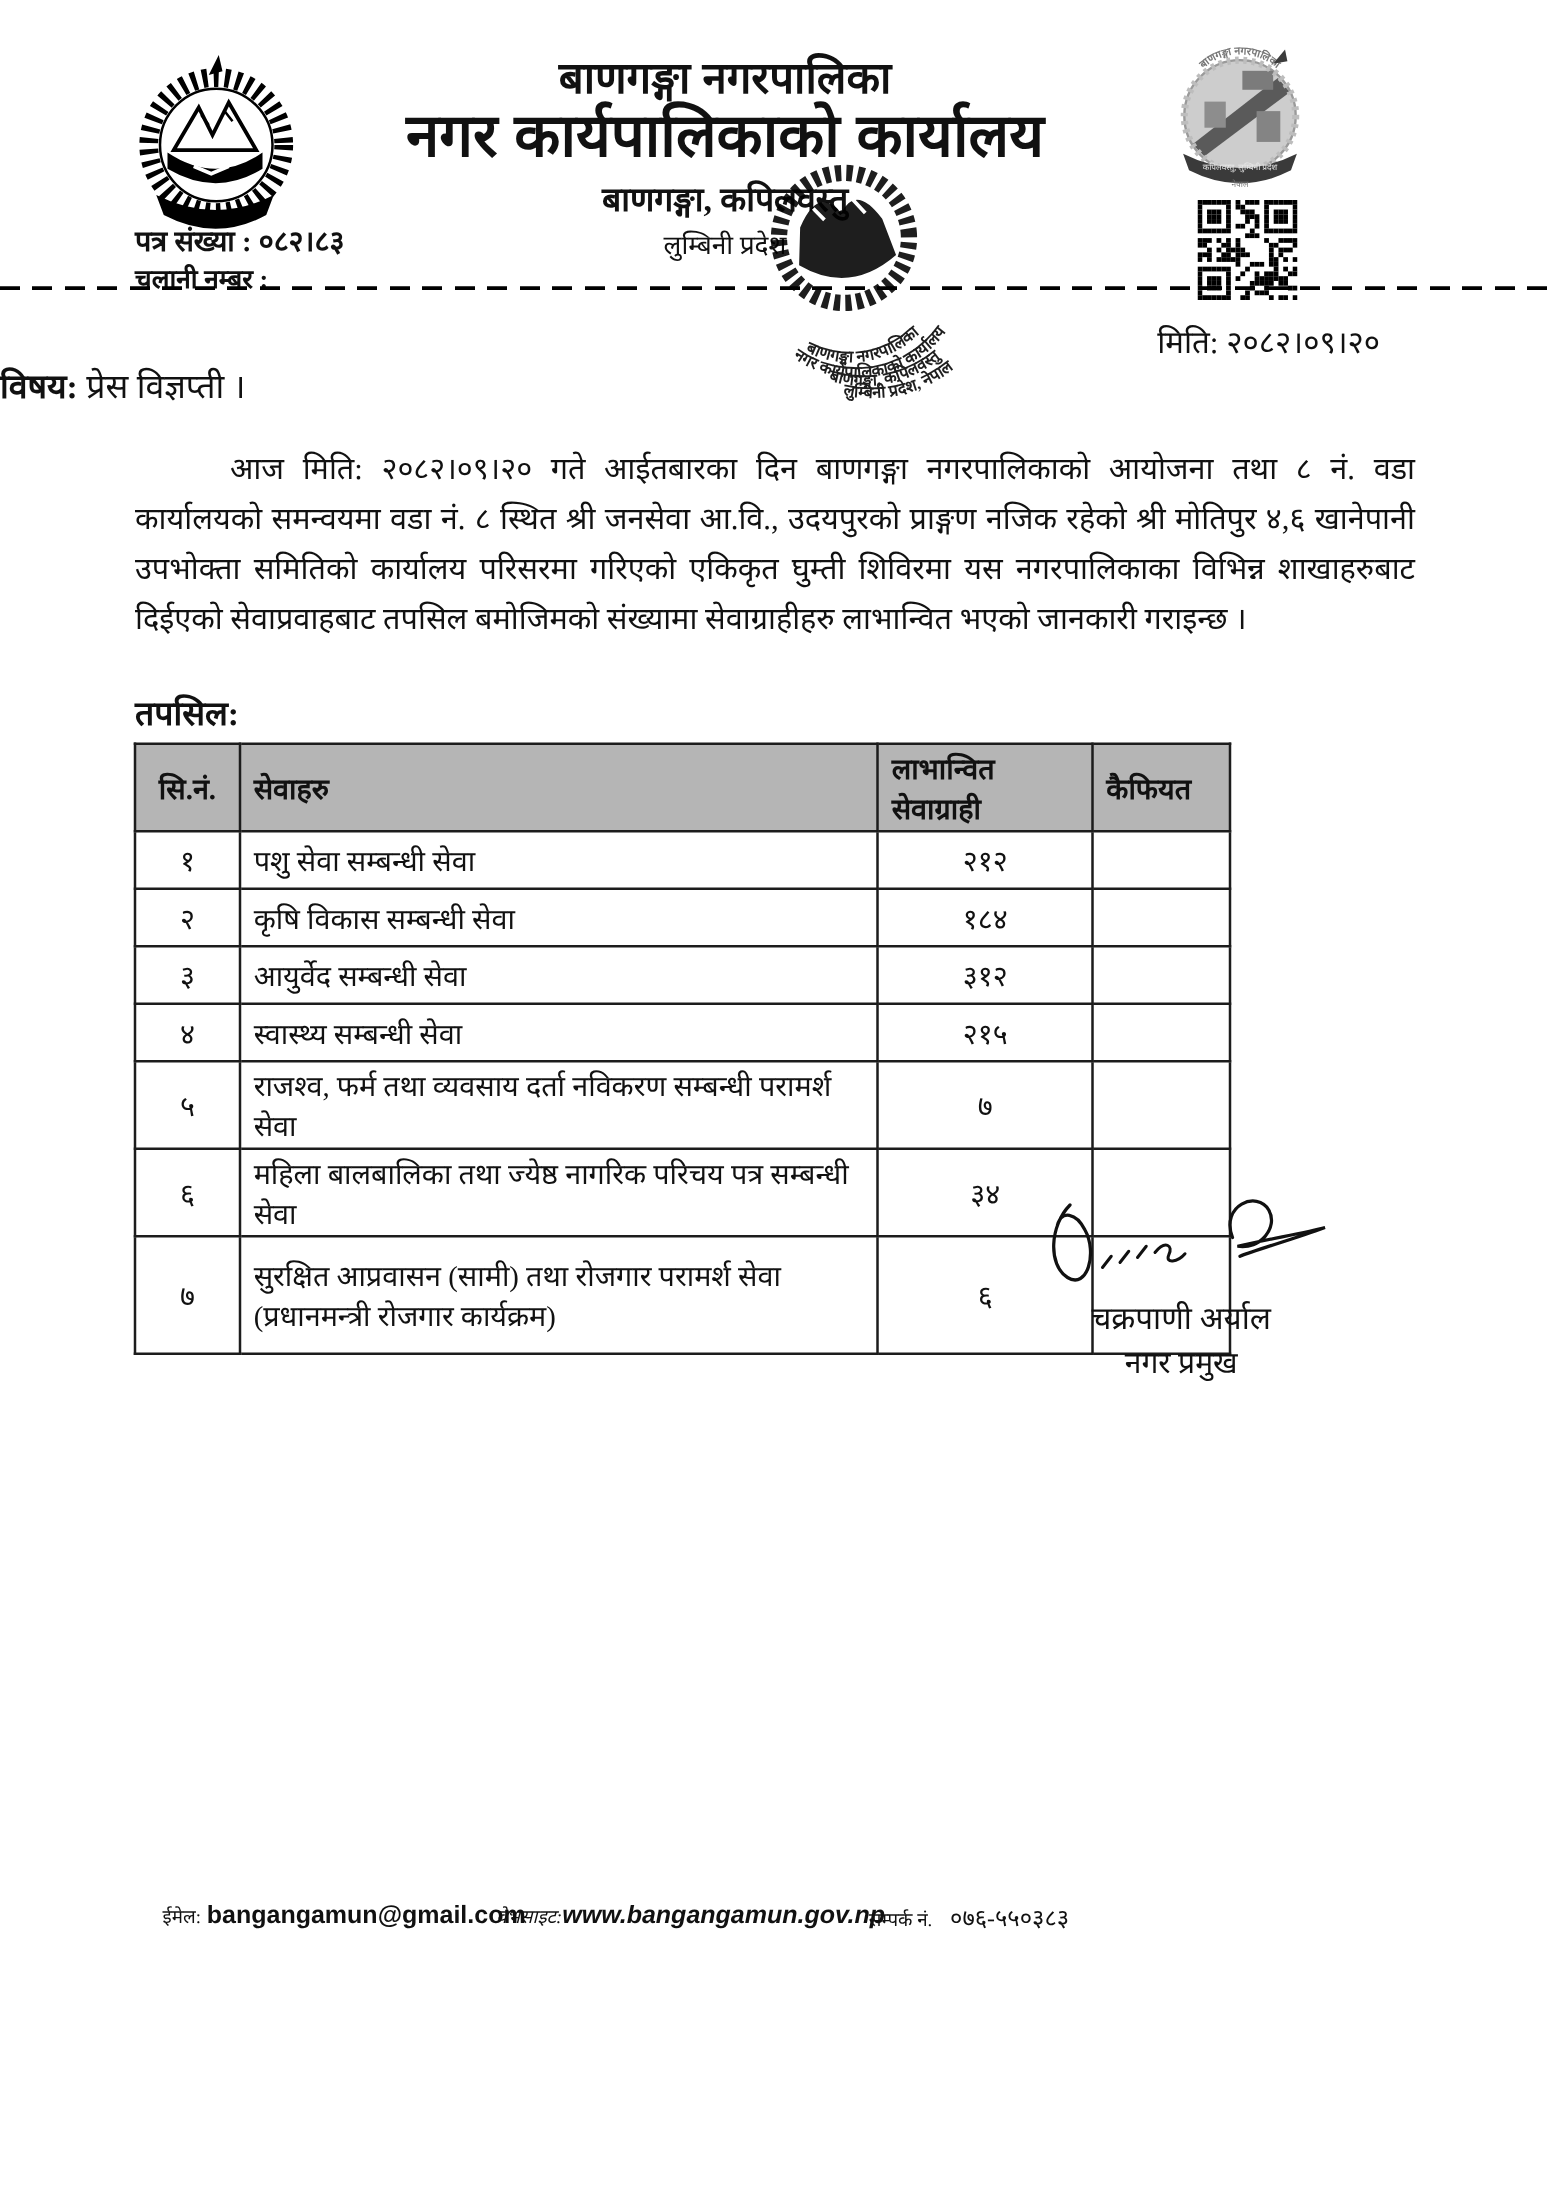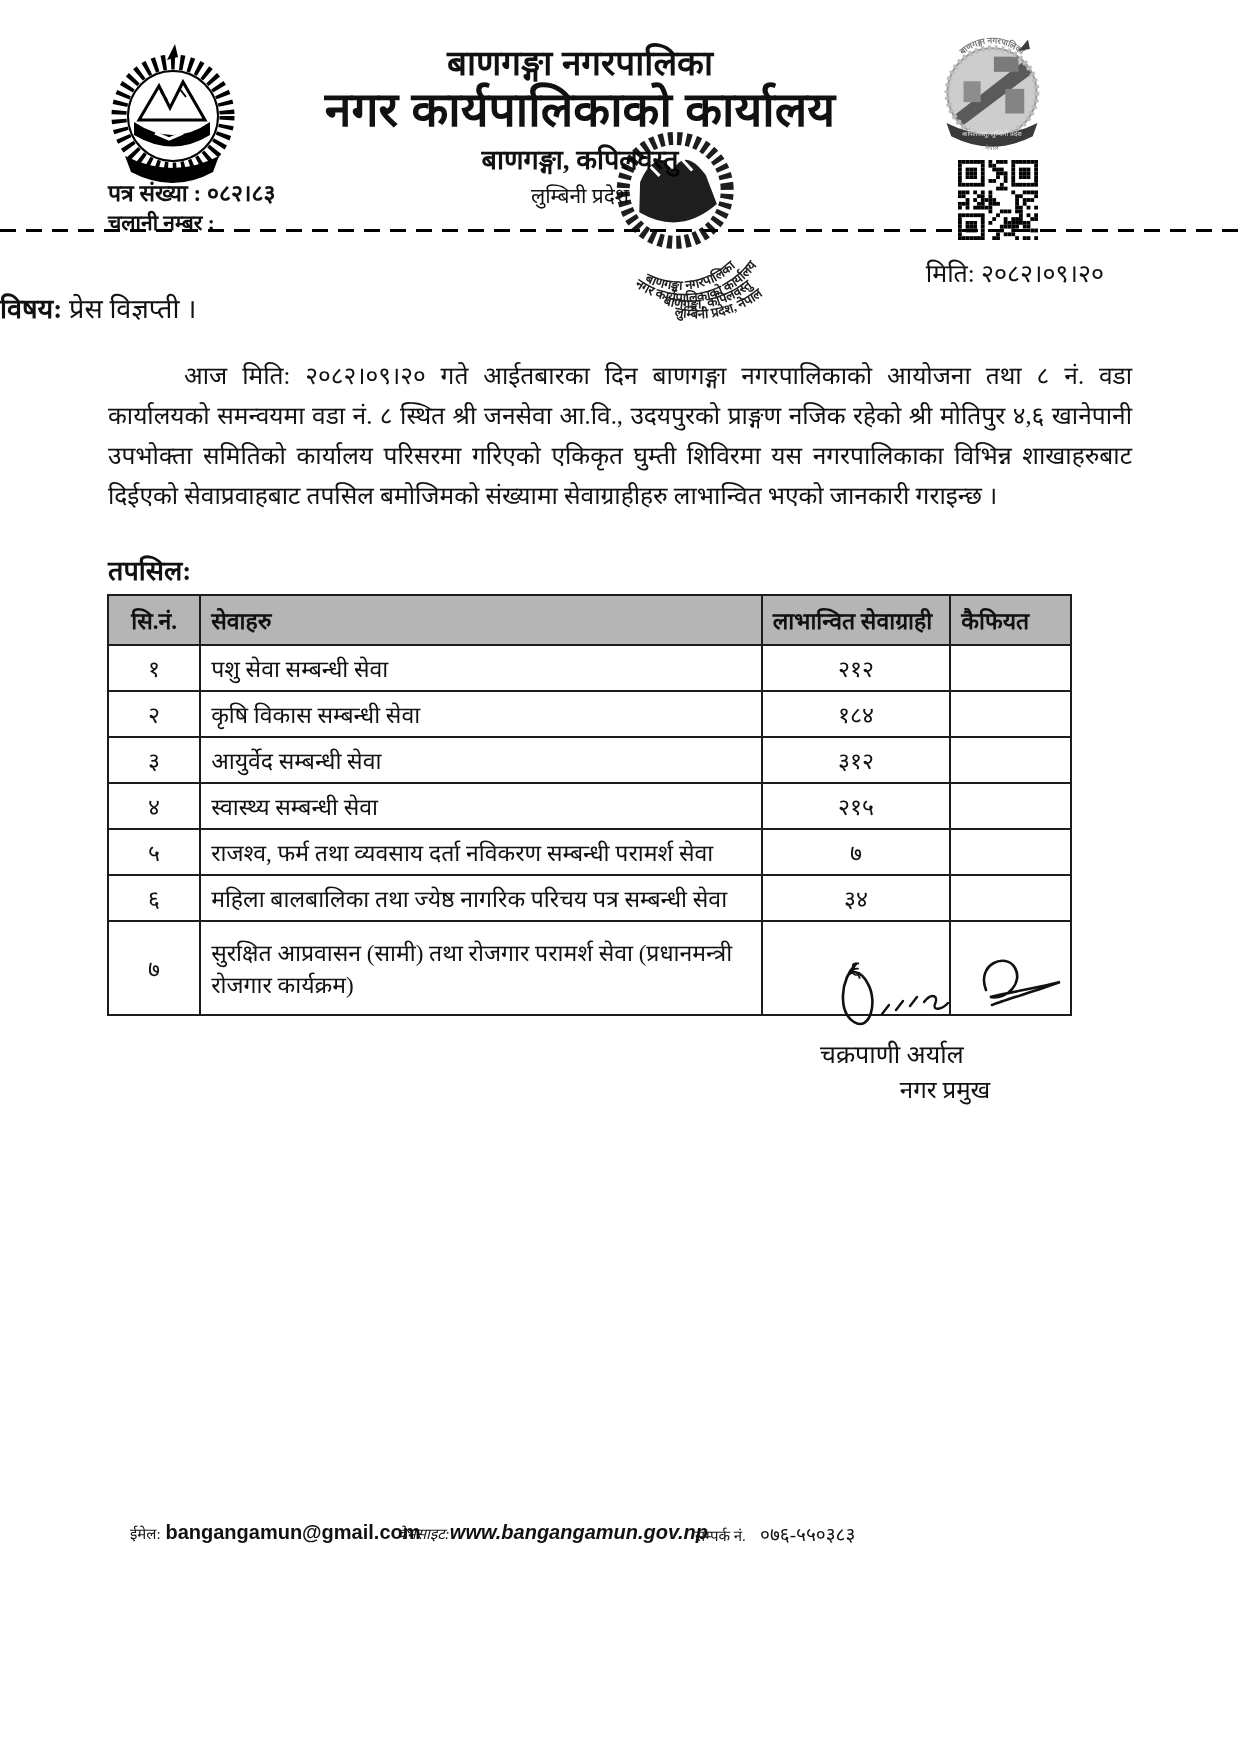--- a/index.html
+++ b/index.html
@@ -33,32 +33,32 @@
   .date-line{left:804px;top:255px;width:300px;text-align:right;font-size:25px;}
   .subject-line{left:0;top:289px;width:1241px;font-size:27px;}
   .subject-line b{font-weight:bold;}
 
   
   .body-par{left:108px;top:356px;width:1024px;font-size:24.5px;line-height:40px;
     text-align:justify;text-indent:76px;}
   .tapasil{left:108px;top:551px;font-size:27px;font-weight:bold;}
 
   
-  table.svc{position:absolute;left:107px;top:594px;width:965px;border-collapse:collapse;
+  table.svc{position:absolute;left:107px;top:594px;width:878px;border-collapse:collapse;
     font-size:23px;}
   table.svc th,table.svc td{border:2px solid #1c1c1c;padding:2px 10px;}
   table.svc th{background:#b5b5b5;font-weight:600;text-align:left;height:44px;}
   table.svc th.c,table.svc td.c{text-align:center;}
   table.svc td{height:40px;}
   table.svc tr.tall td{height:88px;}
   col.sn{width:84px;} col.svcname{width:512px;} col.cnt{width:172px;} col.rem{width:110px;}
 
   
   .sig-draw{left:818px;top:942px;width:250px;height:100px;}
-  .sig-name{left:820px;top:1036px;width:250px;text-align:left;font-size:25px;}
+  .sig-name{left:820px;top:1036px;width:250px;text-align:center;font-size:25px;}
   .sig-title{left:820px;top:1072px;width:250px;text-align:center;font-size:24px;}
 
   
   .footer{left:0;top:1521px;width:1241px;font-size:19px;}
   .footer .fl{position:absolute;white-space:nowrap;margin-left:12px;}
   .f-email{left:118px;}
   .f-web{left:385px;font-style:italic;}
   .f-contact{left:683px;}
   .flabel{font-size:15px;}
   .fbold{font-weight:bold;font-family:"Liberation Sans","DejaVu Sans",sans-serif;font-size:20px;}

